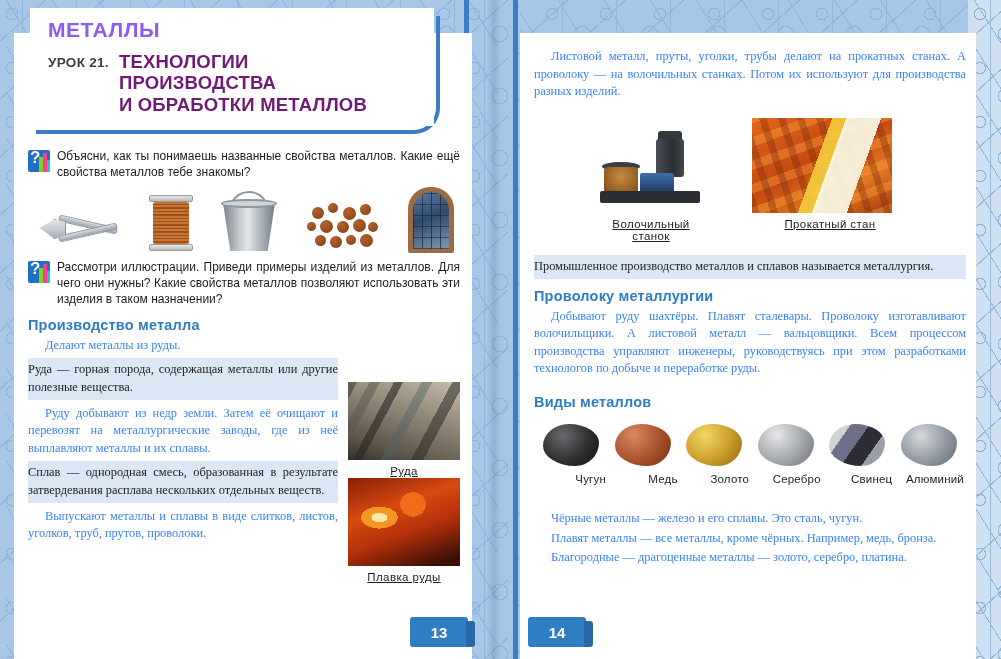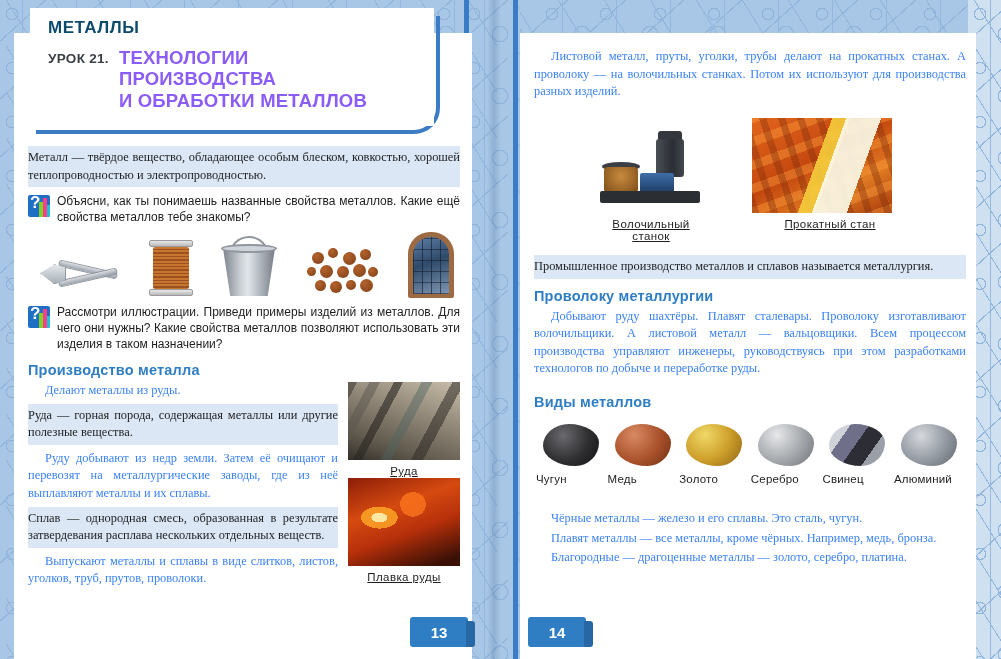--- a/index.html
+++ b/index.html
@@ -58,38 +58,38 @@
     border-radius: 0 0 26px 0;
     border-top: none; border-left: none;
   }
   #header-card {
     position: absolute; left: 30px; top: 8px;
     width: 404px; height: 118px;
     background: #ffffff;
     padding: 10px 0 0 18px;
   }
   #header-subject {
-    color: #0c4a6e;
+    color: #8b5cf6;
     font-family: "Liberation Sans", sans-serif;
     font-weight: bold;
-    font-size: 17px;
+    font-size: 21px;
     letter-spacing: .5px;
   }
   #header-row { display: flex; align-items: flex-start; margin-top: 9px; }
   #lesson-number {
     color: #3a3f46;
     font-family: "Liberation Sans", sans-serif;
     font-weight: bold;
     font-size: 13.5px;
     letter-spacing: .3px;
     padding-top: 4px;
     white-space: nowrap;
   }
   #header-title {
-    color: #8b5cf6;
+    color: #701a75;
     font-family: "Liberation Sans", sans-serif;
     font-weight: bold;
     font-size: 18.5px;
     line-height: 1.16;
     margin-left: 10px;
     letter-spacing: .2px;
   }
   #header-title div { white-space: nowrap; }
 
   
@@ -303,21 +303,21 @@
       repeating-linear-gradient(-20deg, rgba(255,160,60,.4) 0 9px, transparent 9px 22px),
       linear-gradient(150deg, #e2651d, #c4480f 45%, #e07a22 72%, #a53a0c);
   }
 
   
   #metals-row {
     position: absolute; left: 536px; top: 424px;
     width: 428px;
     display: flex; justify-content: space-between; align-items: flex-end;
   }
-  .metal-item { width: 70px; text-align: left; }
+  .metal-item { width: 70px; text-align: right; }
   .metal-blob {
     width: 56px; height: 42px; margin: 0 auto 7px auto;
     border-radius: 46% 54% 42% 58% / 52% 44% 56% 48%;
   }
   .metal-label {
     font-family: "Liberation Sans", sans-serif;
     font-size: 11.5px;
     color: #1d1d20;
     letter-spacing: .2px;
   }
@@ -371,21 +371,20 @@
       <div id="header-title">
         <div>ТЕХНОЛОГИИ</div>
         <div>ПРОИЗВОДСТВА</div>
         <div>И ОБРАБОТКИ МЕТАЛЛОВ</div>
       </div>
     </div>
   </div>
 
   <div class="col" id="col-left">
 
-    <div class="definition">Металл — твёрдое вещество, обладающее особым блеском, ковкостью, хорошей теплопроводностью и электропроводностью.</div>
 
     <div class="qblock">
       <div class="q-icon">
         <span class="qmark">?</span>
         <span class="bar b1"></span>
         <span class="bar b2"></span>
         <span class="bar b3"></span>
       </div>
       <div class="q-text">Объясни, как ты понимаешь названные свойства металлов. Какие ещё свойства металлов тебе знакомы?</div>
     </div>

